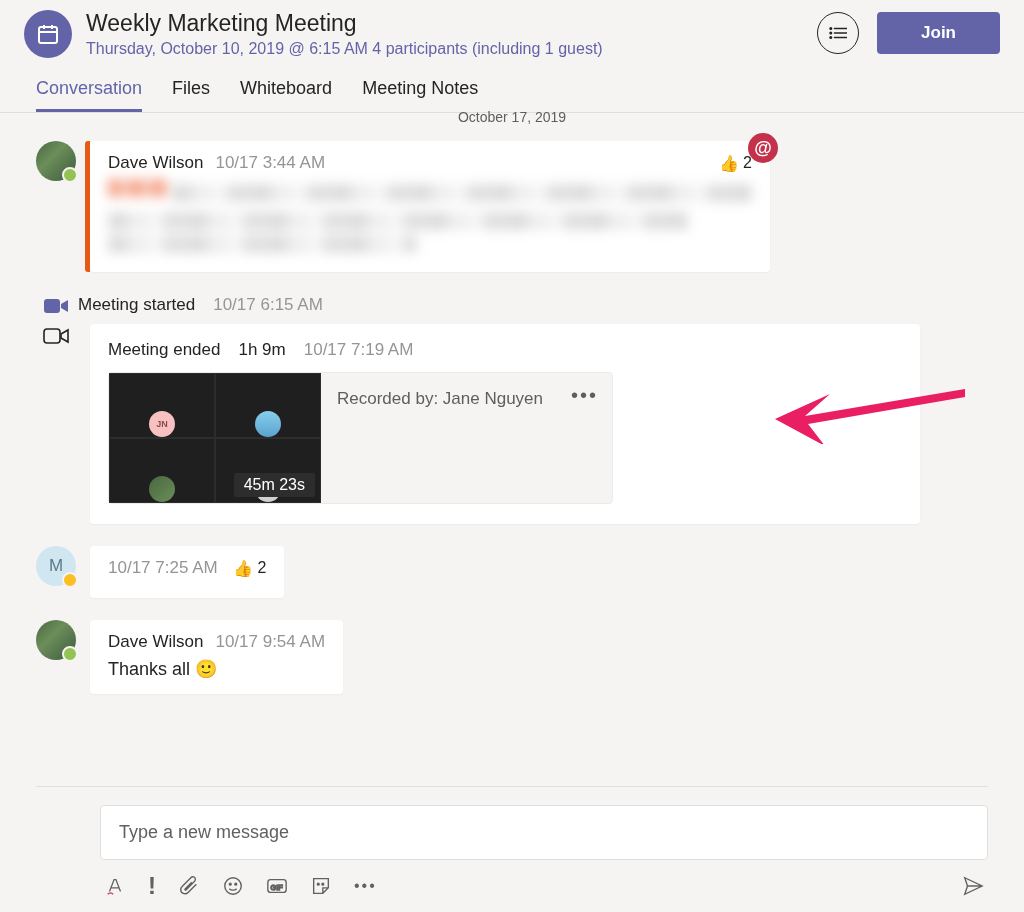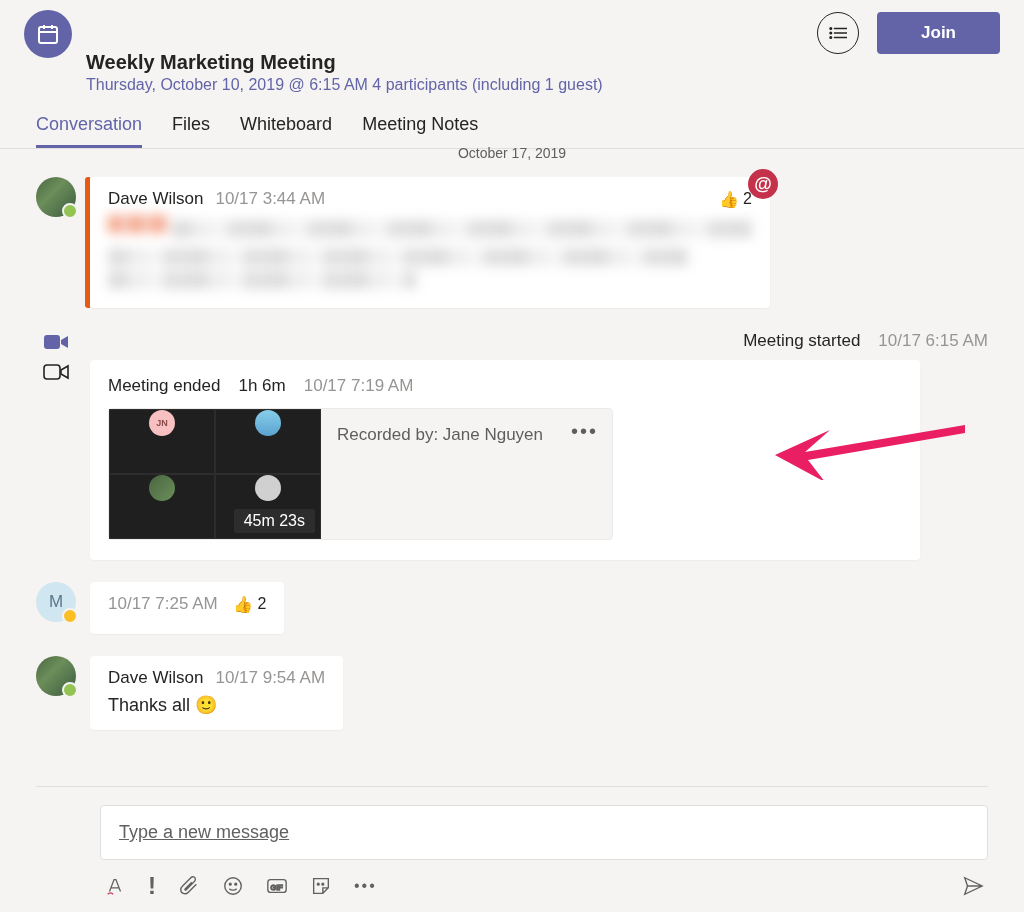--- a/index.html
+++ b/index.html
@@ -4,21 +4,21 @@
 <style>
   * { box-sizing: border-box; margin: 0; padding: 0; }
   body { font-family: "Segoe UI", -apple-system, sans-serif; background: #f5f4f3; color: #252423; width: 1024px; height: 912px; overflow: hidden; }
   .container { padding: 0; }
 
   
   .header { display: flex; align-items: flex-start; padding: 10px 24px 0 24px; }
   .cal-icon { width: 48px; height: 48px; border-radius: 50%; background: #6264a7; display: flex; align-items: center; justify-content: center; color: #fff; margin-right: 14px; flex-shrink: 0; }
   .cal-icon svg { width: 24px; height: 24px; }
   .header-text { flex: 1 1 auto; }
-  .meeting-title { font-size: 20px; font-weight: 700; color: #252423; line-height: 1.2; margin-top: 40px; }
+  .meeting-title { font-size: 23px; font-weight: 400; color: #252423; line-height: 1.2; }
   .meeting-sub { font-size: 16px; color: #6264a7; margin-top: 2px; }
   .header-actions { display: flex; align-items: center; gap: 18px; margin-top: 2px; }
   .list-btn { width: 42px; height: 42px; border-radius: 50%; border: 1.5px solid #252423; background: transparent; display: flex; align-items: center; justify-content: center; cursor: pointer; }
   .list-btn svg { width: 18px; height: 14px; }
   .join-btn { background: #6264a7; color: #fff; border: none; border-radius: 4px; padding: 11px 44px; font-size: 17px; font-weight: 600; cursor: pointer; }
 
   
   .tabs { display: flex; gap: 30px; padding: 12px 24px 0 36px; border-bottom: 1px solid #e1dfdd; }
   .tab { padding: 8px 0 10px 0; font-size: 18px; color: #252423; cursor: pointer; border-bottom: 3px solid transparent; }
   .tab.active { color: #6264a7; border-bottom-color: #6264a7; }
@@ -50,45 +50,45 @@
   .accent-bar { width: 5px; background: #e55b13; position: absolute; left: -5px; top: 0; bottom: 0; border-radius: 3px 0 0 3px; }
   .mention-badge { position:absolute; top:-8px; right:-8px; width:30px; height:30px; border-radius:50%; background:#c4314b; color:#fff; display:flex; align-items:center; justify-content:center; font-size:18px; font-weight:700; }
 
   .blur-block { filter: blur(6px); }
   .blur-line { height: 18px; margin: 5px 0; background: repeating-linear-gradient(90deg,#ddd 0 20px,#eee 20px 40px,#f5f5f5 40px 55px,#e0e0e0 55px 80px); }
   .blur-line.a { width: 95%; }
   .blur-line.b { width: 90%; }
   .blur-line.c { width: 48%; }
   .blur-highlight { display:inline-block; width:60px; height:18px; background: repeating-linear-gradient(90deg,#f7a58a 0 12px,#f5c9bb 12px 22px); margin-right:4px; }
 
-  .sys-row { display:flex; gap:28px; align-items:center; padding: 6px 0 8px 0; justify-content: space-between; }
+  .sys-row { display:flex; gap:2px; align-items:center; padding: 6px 0 8px 0; }
   .sys-text { font-size: 17px; color: #252423; display:flex; gap:18px; align-items:center; }
   .sys-ts { color:#979593; }
 
   
   .rec-card { display:flex; background:#f5f4f3; border:1px solid #edebe9; border-radius:4px; margin-top:12px; width:505px; }
   .rec-thumb { width:212px; height:130px; background:#1f1f1f; display:grid; grid-template-columns:1fr 1fr; grid-template-rows:1fr 1fr; position:relative; }
-  .tile { border:1px solid #2d2d2d; display:flex; align-items:flex-start; justify-content:center; }
+  .tile { border:1px solid #2d2d2d; display:flex; align-items:flex-end; justify-content:center; }
   .mini-av { width:26px; height:26px; border-radius:50%; }
   .mini-av.pink { background:#f8c1c1; font-size:9px; color:#8a4a4a; display:flex; align-items:center; justify-content:center; font-weight:700; }
   .mini-av.blue { background: linear-gradient(180deg,#87ceeb,#5ba3d0); }
   .mini-av.green { background: linear-gradient(135deg,#4a6741,#6b8e5a); }
   .mini-av.gray { background:#d0d0d0; }
   .dur-badge { position:absolute; bottom:6px; right:6px; background:#2d2d2d; color:#fff; font-size:16px; padding:3px 10px; border-radius:2px; font-weight: 400;}
   .rec-info { flex:1; padding:14px 16px; position:relative; }
   .rec-title { font-size:19px; font-weight:700; color:#252423; }
   .rec-by { font-size:17px; color:#605e5c; margin-top:2px; }
   .rec-more { position:absolute; top:12px; right:14px; font-size:20px; letter-spacing:2px; color:#605e5c; cursor:pointer; line-height:1; }
 
   .arrow-annot { position:absolute; left:680px; top:40px; pointer-events:none; }
 
   
   .composer-wrap { position: absolute; bottom: 0; left: 0; right: 0; padding: 0 36px 12px 100px; }
   .compose-divider { border-top:1px solid #e1dfdd; margin: 0 0 18px -64px; }
-  .composer { background:#fff; border:1px solid #e1dfdd; border-radius:4px; padding: 16px 18px; font-size:18px; color:#616161;text-decoration:underline; }
+  .composer { background:#fff; border:1px solid #e1dfdd; border-radius:4px; padding: 16px 18px; font-size:18px; color:#616161; }
   .compose-tools { display:flex; align-items:center; gap:22px; padding: 12px 4px 0 4px; color:#616161; }
   .compose-tools .spacer { flex:1; }
   .tool { cursor:pointer; display:flex; align-items:center; }
   .tool svg { width:22px; height:22px; }
 </style>
 </head>
 <body>
 
 <div class="container">
   <div class="header">
@@ -173,21 +173,21 @@
     <div class="msg-row">
       <div class="sys-icon">
         <svg width="26" height="20" viewBox="0 0 26 20" fill="none" stroke="#252423" stroke-width="1.6">
             <rect x="1" y="3" width="16" height="14" rx="3"></rect>
             <path d="M18 8 L25 4 L25 16 L18 12 Z"></path>
           </svg>
       </div>
       <div class="card mid" style="position:relative;">
         <div class="sys-text">
           <span>Meeting ended</span>
-          <span>1h 6m</span>
+          <span>1h 9m</span>
           <span class="sys-ts">10/17 7:19 AM</span>
         </div>
         <div class="rec-card">
           <div class="rec-thumb">
             <div class="tile">
                 <div class="mini-av pink">JN</div>
               </div>
             <div class="tile">
                 <div class="mini-av blue"></div>
               </div>

